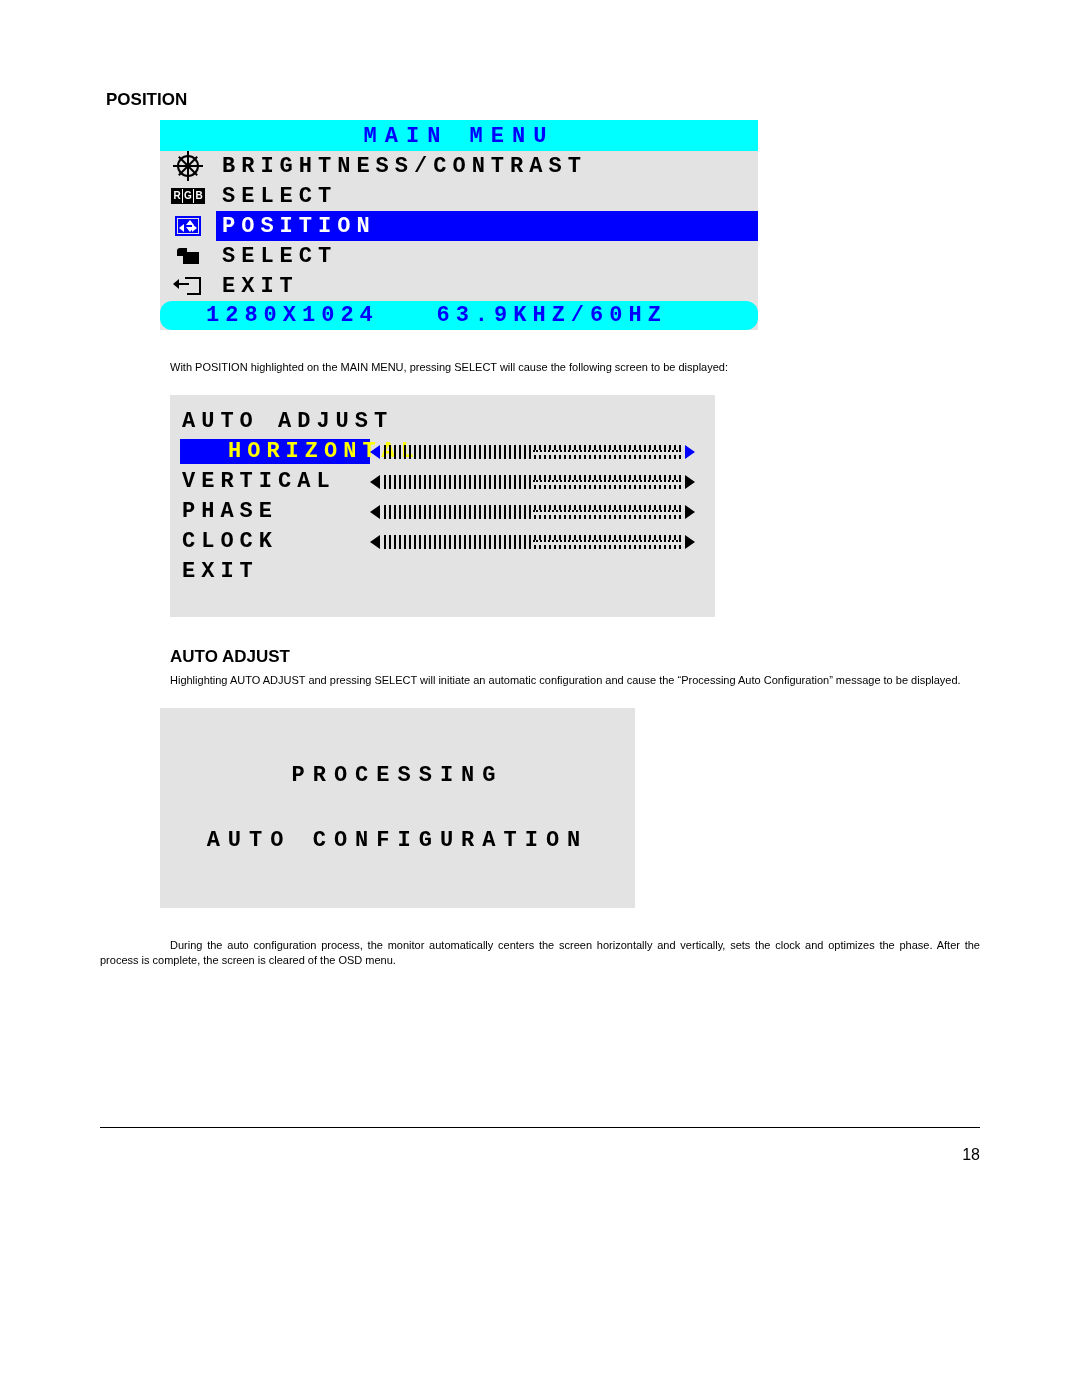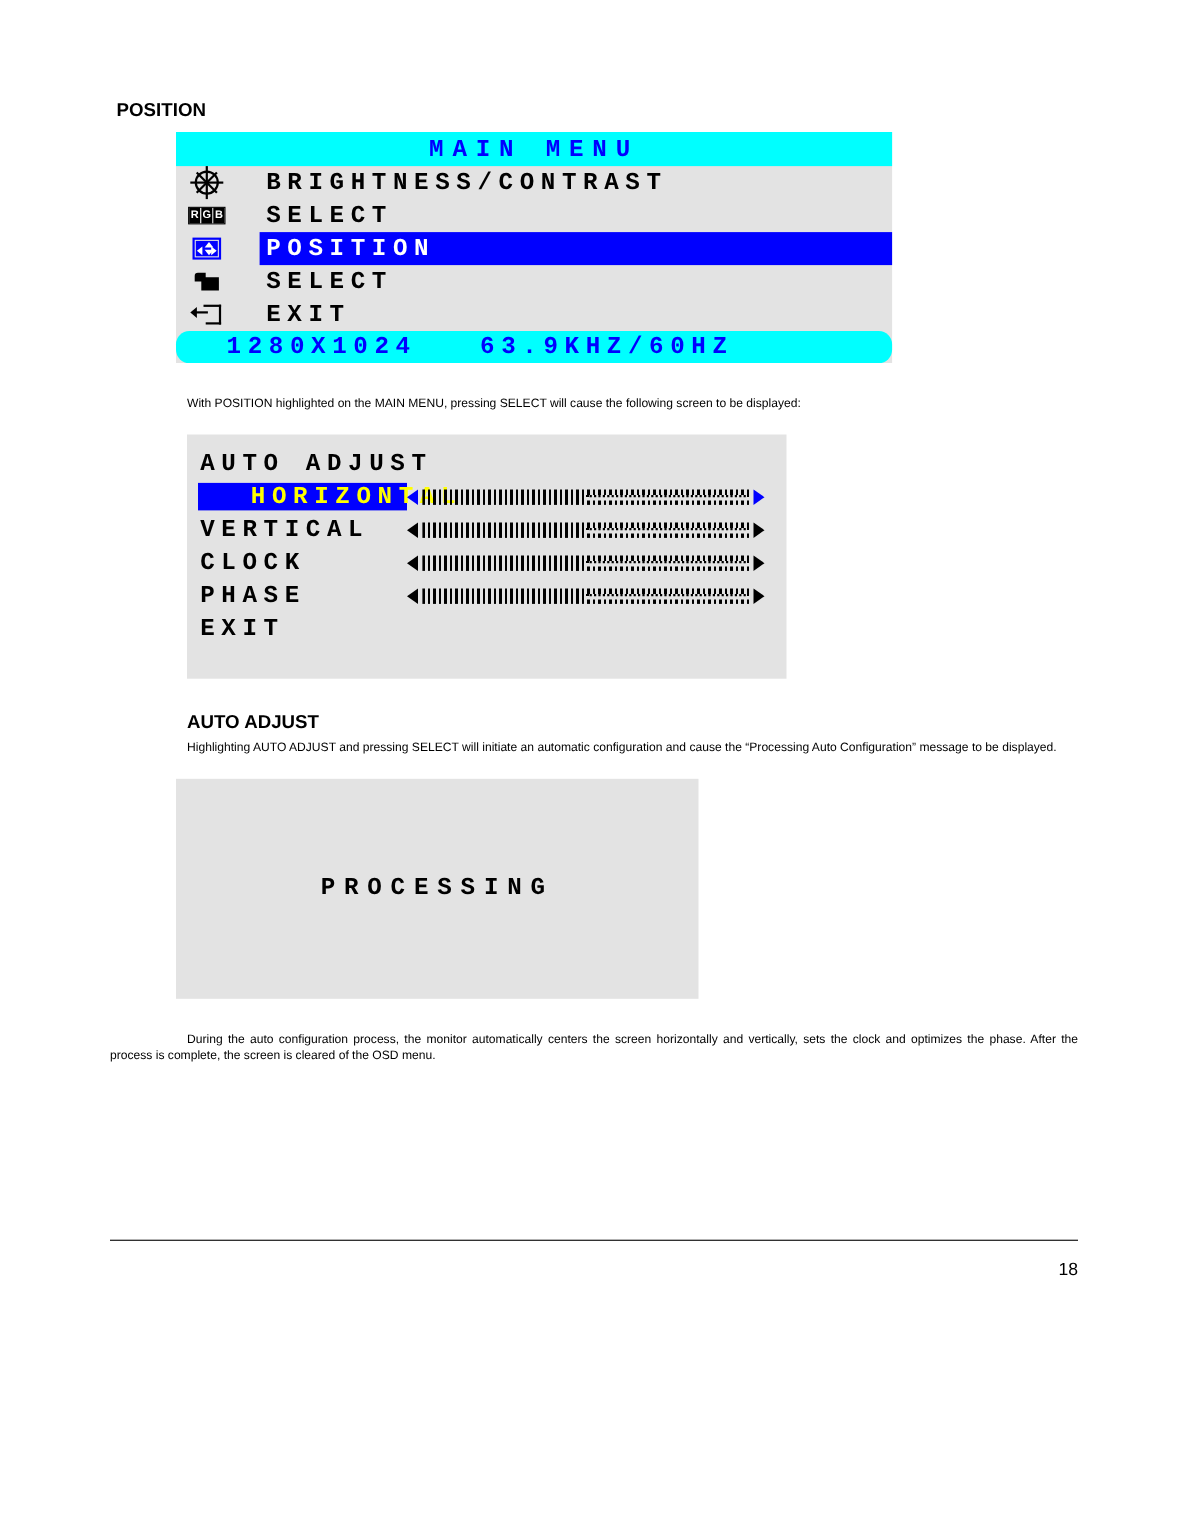--- a/index.html
+++ b/index.html
@@ -16,21 +16,21 @@
     box-sizing: border-box;
     padding: 90px 100px 40px 100px;
     position: relative;
   }
   .section-heading {
     font-weight: bold;
     font-size: 17px;
     margin: 0 0 10px 6px;
   }
   .osd-block {
-    width: 651px;
+    width: 598px;
     margin: 6px 0 20px 60px;
     background: #e3e3e3;
     font-family: "Courier New", monospace;
     font-weight: bold;
     font-size: 22px;
   }
   .osd-title {
     background: #00ffff;
     color: #0000ff;
     text-align: center;
@@ -58,21 +58,20 @@
   }
   .osd-label {
     flex: 1;
     height: 30px;
     display: flex;
     align-items: center;
     letter-spacing: 6px;
     padding-left: 6px;
     box-sizing: border-box;
     white-space: pre;
-    margin-left: 20px;
   }
   .osd-status {
     background: #00ffff;
     color: #0000ff;
     letter-spacing: 6px;
     padding: 2px 0 2px 46px;
     white-space: pre;
     border-radius: 12px;
   }
 
@@ -348,50 +347,51 @@
     <div class="sm-row">
       <div class="sm-label">VERTICAL</div>
       <div class="sm-slider">
         <span class="tri-l black"></span>
         <span class="bar" style="--fill:50%"></span>
         <span class="tri-r black"></span>
       </div>
     </div>
 
     <div class="sm-row">
+      <div class="sm-label">PHASE</div>
+      <div class="sm-slider">
+        <span class="tri-l black"></span>
+        <span class="bar" style="--fill:50%"></span>
+        <span class="tri-r black"></span>
+      </div>
+    </div>
+
+    <div class="sm-row">
       <div class="sm-label">CLOCK</div>
       <div class="sm-slider">
         <span class="tri-l black"></span>
         <span class="bar" style="--fill:50%"></span>
         <span class="tri-r black"></span>
       </div>
     </div>
 
     <div class="sm-row">
-      <div class="sm-label">PHASE</div>
-      <div class="sm-slider">
-        <span class="tri-l black"></span>
-        <span class="bar" style="--fill:50%"></span>
-        <span class="tri-r black"></span>
-      </div>
-    </div>
-
-    <div class="sm-row">
       <div class="sm-label">EXIT</div>
     </div>
   </div>
 
   <div class="subheading">AUTO ADJUST</div>
 
   <div class="body-text" style="margin-top:6px;">
     <span class="first-indent"></span><span>Highlighting AUTO ADJUST and pressing SELECT will initiate an automatic configuration and cause the “Processing Auto Configuration” message to be displayed.</span>
   </div>
 
   <div class="proc-box">
     <div>PROCESSING</div>
+    <div>AUTO CONFIGURATION</div>
   </div>
 
   <div class="body-text">
     <span class="first-indent"></span><span>During the auto configuration process, the monitor automatically centers the screen horizontally and vertically, sets the clock and optimizes the phase. After the process is complete, the screen is cleared of the OSD menu.</span>
   </div>
 
   <div class="footer-line"></div>
   <div class="page-num">18</div>
 </div>
 

